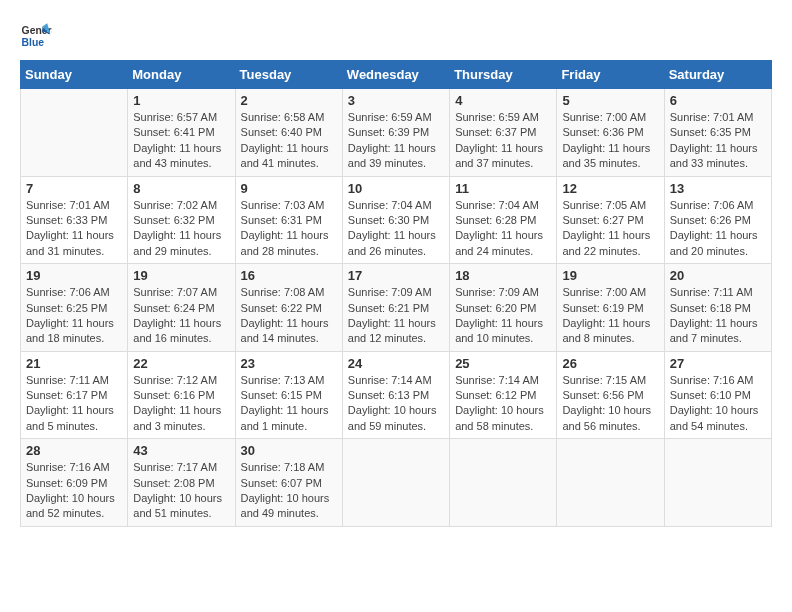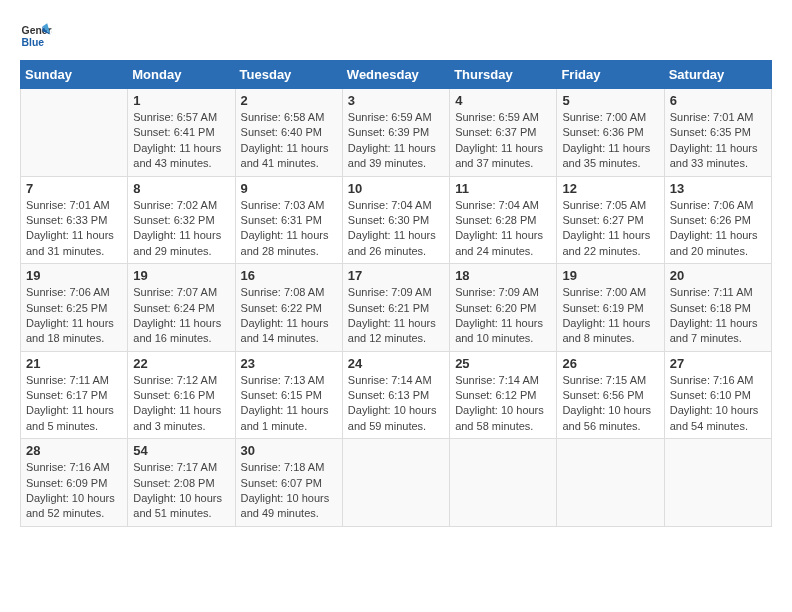--- a/index.html
+++ b/index.html
@@ -311,21 +311,21 @@
       </tr>
       <tr>
         <td>
           <div class="day-num">28</div>
           <div class="day-info" style="white-space: pre-line;">Sunrise: 7:16 AM
 Sunset: 6:09 PM
 Daylight: 10 hours
 and 52 minutes.</div>
         </td>
         <td>
-          <div class="day-num">54</div>
+          <div class="day-num">43</div>
           <div class="day-info" style="white-space: pre-line;">Sunrise: 7:17 AM
 Sunset: 2:08 PM
 Daylight: 10 hours
 and 51 minutes.</div>
         </td>
         <td>
           <div class="day-num">30</div>
           <div class="day-info" style="white-space: pre-line;">Sunrise: 7:18 AM
 Sunset: 6:07 PM
 Daylight: 10 hours

